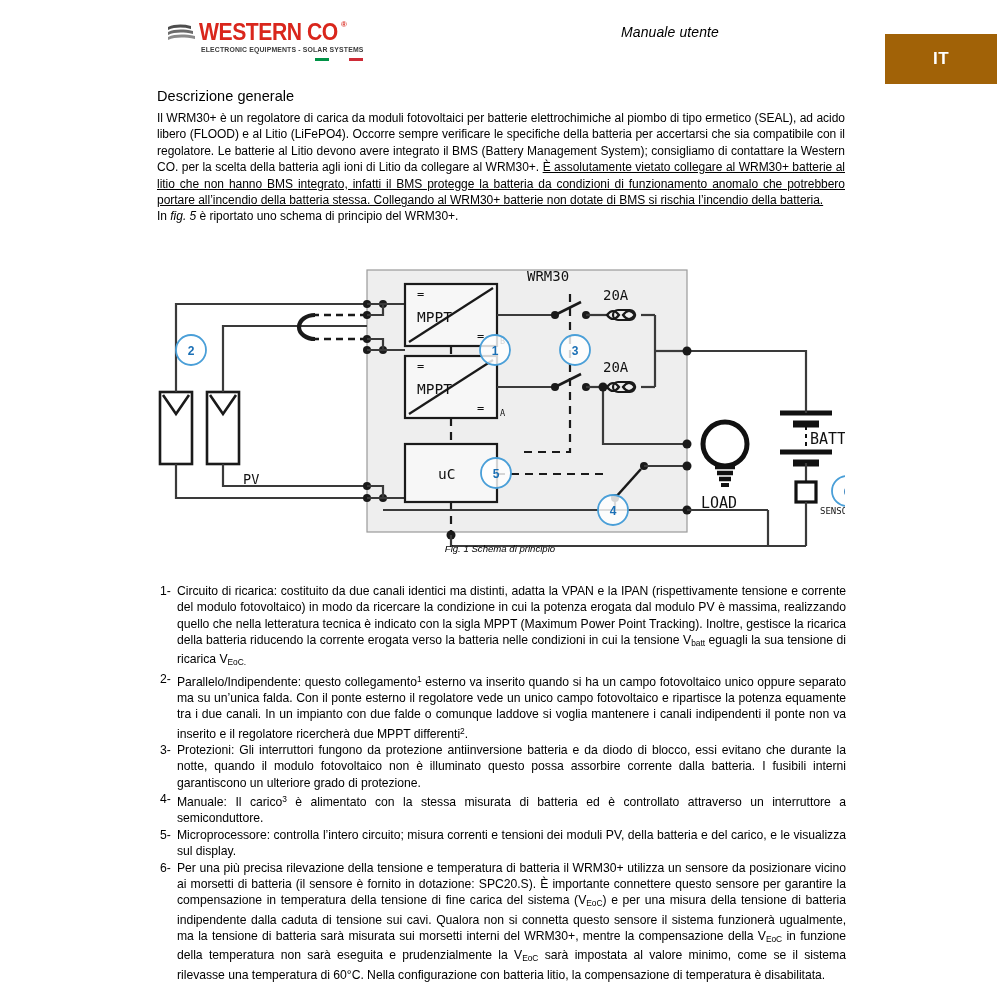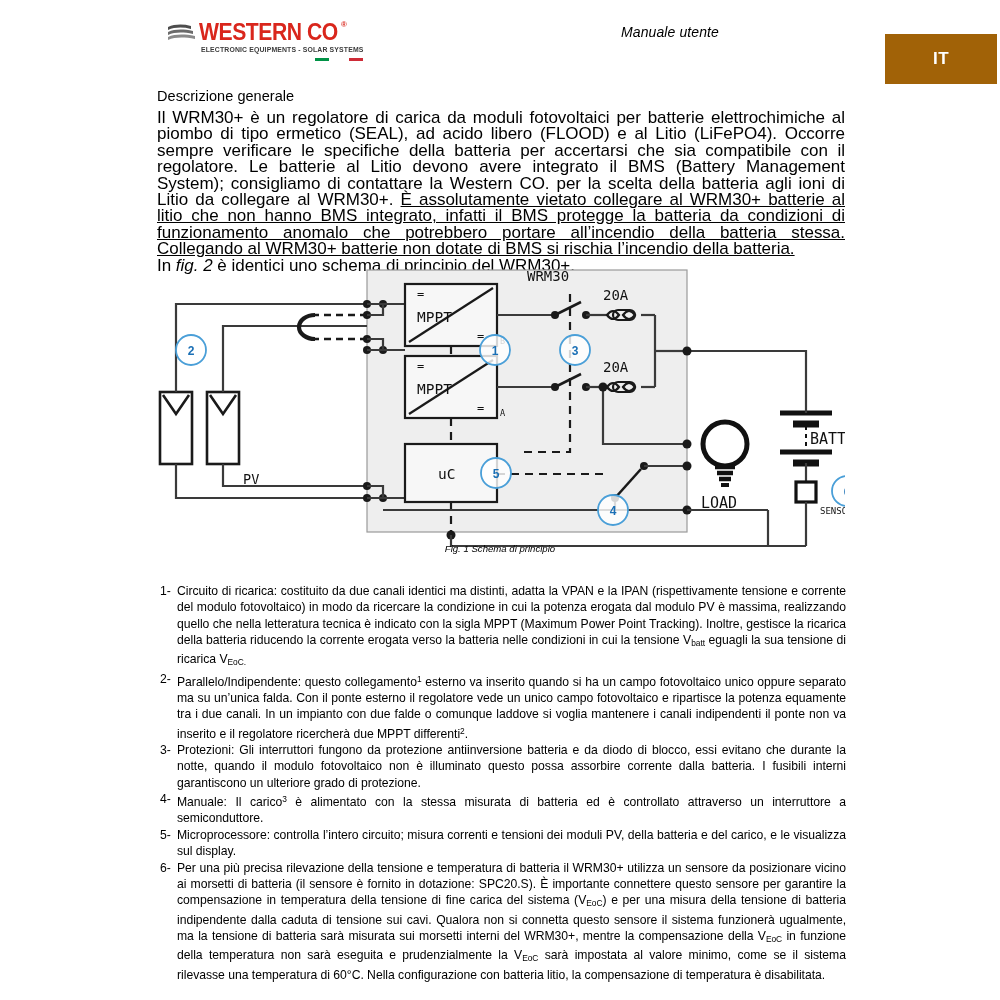--- a/index.html
+++ b/index.html
@@ -145,21 +145,21 @@
     top: 88px;
     width: 688px;
   }
   h1.section-title {
     font-size: 14.5px;
     font-weight: normal;
     margin: 0 0 6px 0;
     letter-spacing: 0.05px;
   }
   p.body-par {
-    font-size: 17px;
+    font-size: 12px;
     line-height: 16.4px;
     margin: 0;
     text-align: justify;
     letter-spacing: -0.02px;
   }
   .u { text-decoration: underline; }
   .it { font-style: italic; }
 
   
   .figure {
@@ -234,21 +234,21 @@
     <div class="doc-title-block">
       <div class="doc-subtitle">Manuale utente</div>
     </div>
 
     <div class="lang-badge">IT</div>
   </div>
 
   <div class="content">
     <h1 class="section-title">Descrizione generale</h1>
     <p class="body-par"><span>Il WRM30+ è un regolatore di carica da moduli fotovoltaici per batterie elettrochimiche al piombo di tipo ermetico (SEAL), ad acido libero (FLOOD) e al Litio (LiFePO4). Occorre sempre verificare le specifiche della batteria per accertarsi che sia compatibile con il regolatore. Le batterie al Litio devono avere integrato il BMS (Battery Management System); consigliamo di contattare la Western CO. per la scelta della batteria agli ioni di Litio da collegare al WRM30+. </span><span class="u">È assolutamente vietato collegare al WRM30+ batterie al litio che non hanno BMS integrato, infatti il BMS protegge la batteria da condizioni di funzionamento anomalo che potrebbero portare all’incendio della batteria stessa. Collegando al WRM30+ batterie non dotate di BMS si rischia l’incendio della batteria.</span></p>
-    <p class="body-par"><span>In </span><span class="it">fig. 2</span><span> è identici uno schema di principio del WRM30+.</span></p>
+    <p class="body-par"><span>In </span><span class="it">fig. 5</span><span> è riportato uno schema di principio del WRM30+.</span></p>
   </div>
 
   <div class="figure">
     <svg width="690" height="290" viewBox="0 0 690 290">
 
       <rect x="212" y="12" width="320" height="262" fill="#eeeeee" stroke="#9a9a9a" stroke-width="1.2"></rect>
 
       <g fill="none" stroke="#2b2b2b" stroke-width="2.1" stroke-linecap="round">
 
         <rect x="260" y="132" width="0" height="0"></rect>

